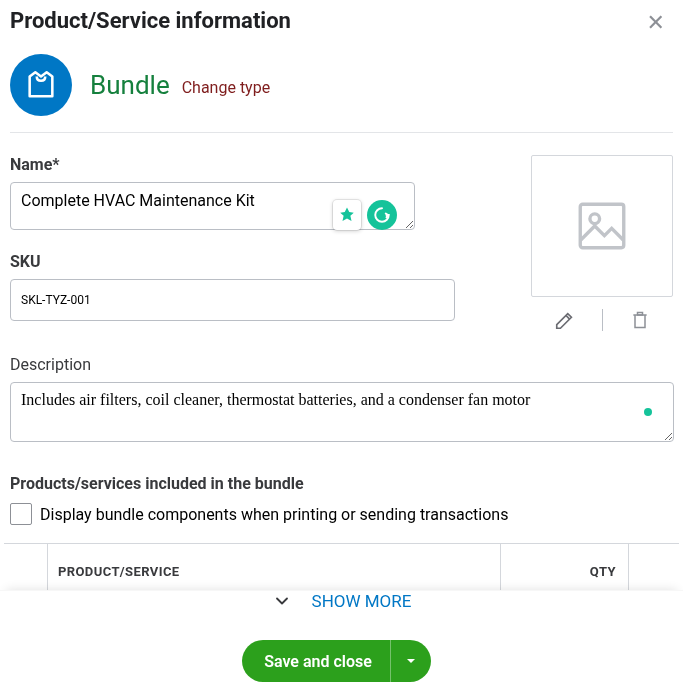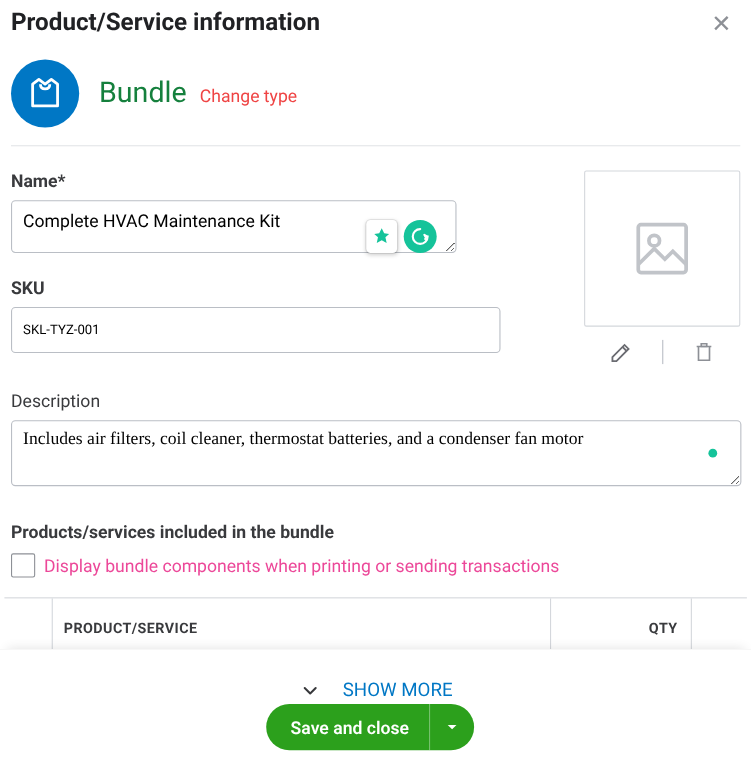--- a/index.html
+++ b/index.html
@@ -50,21 +50,21 @@
     justify-content: center;
     flex: 0 0 auto;
   }
   .type-icon svg { width: 34px; height: 34px; }
   .type-title {
     font-size: 26px;
     color: #15803d;
     font-weight: 400;
   }
   .change-type {
-    color: #ef4444;
+    color: #7f1d1d;
     font-size: 16px;
     cursor: pointer;
     margin-left: -6px;
     margin-top: 4px;
   }
 
   .fields-row {
     display: flex;
     align-items: flex-start;
     gap: 13px;
@@ -178,21 +178,21 @@
     background:#15c39a;
   }
 
   .bundle-section { margin-top: 28px; padding: 0 4px; }
   .checkbox-row {
     display:flex;
     align-items:center;
     gap: 8px;
     margin-top: 10px;
     font-size:16px;
-    color:#ec4899;
+    color:#000000;
   }
   .checkbox {
     width:22px; height:22px;
     border:1px solid #8d9096;
     border-radius:2px;
     flex:0 0 auto;
     cursor:pointer;
     background:#fff;
   }
 
@@ -226,21 +226,21 @@
   }
   .th-trash { width:50px; }
 
   .show-more-bar {
     position:absolute;
     left:0; right:0;
     top: 590px;
     height:48px;
     background:#fff;
     display:flex;
-    align-items:flex-end;
+    align-items:flex-start;
     justify-content:center;
     gap:20px;
     cursor:pointer;
     border-top:1px solid rgba(0,0,0,0.03);
     box-shadow: 0 -6px 10px -6px rgba(0,0,0,0.12);
     z-index:5;
     color:#0077c5;
     font-size:17px;
     font-weight:400;
   }

